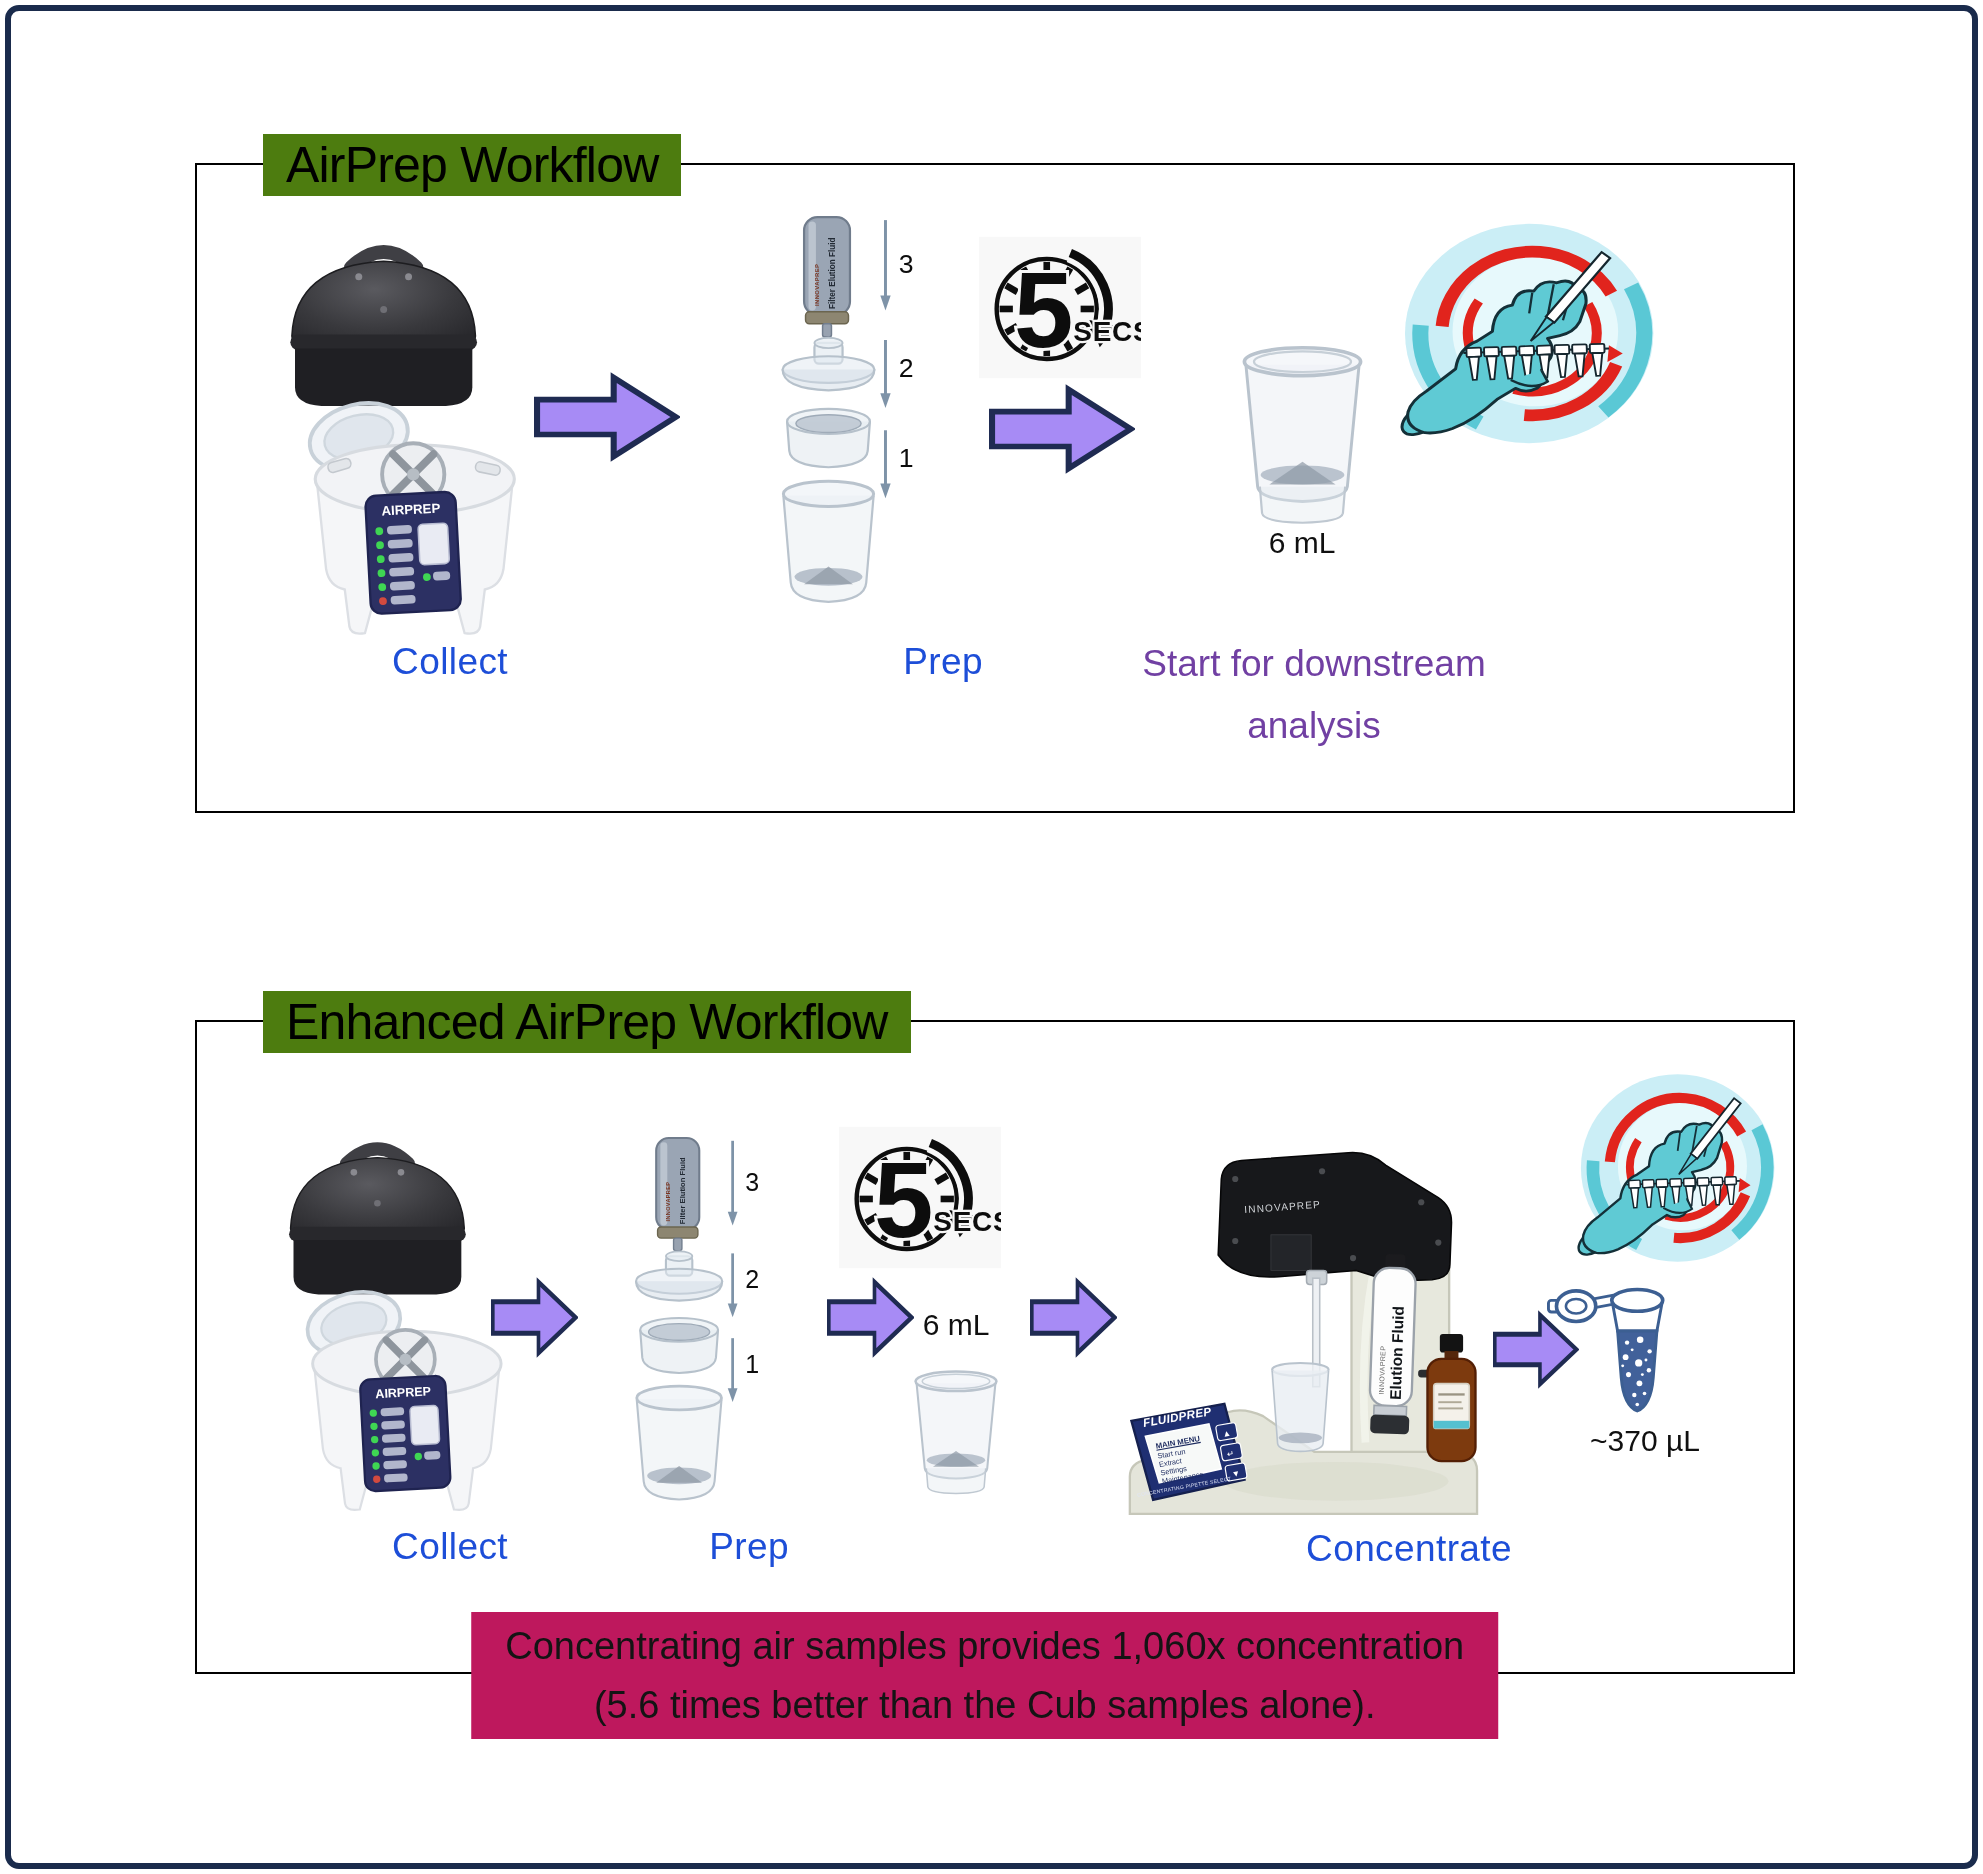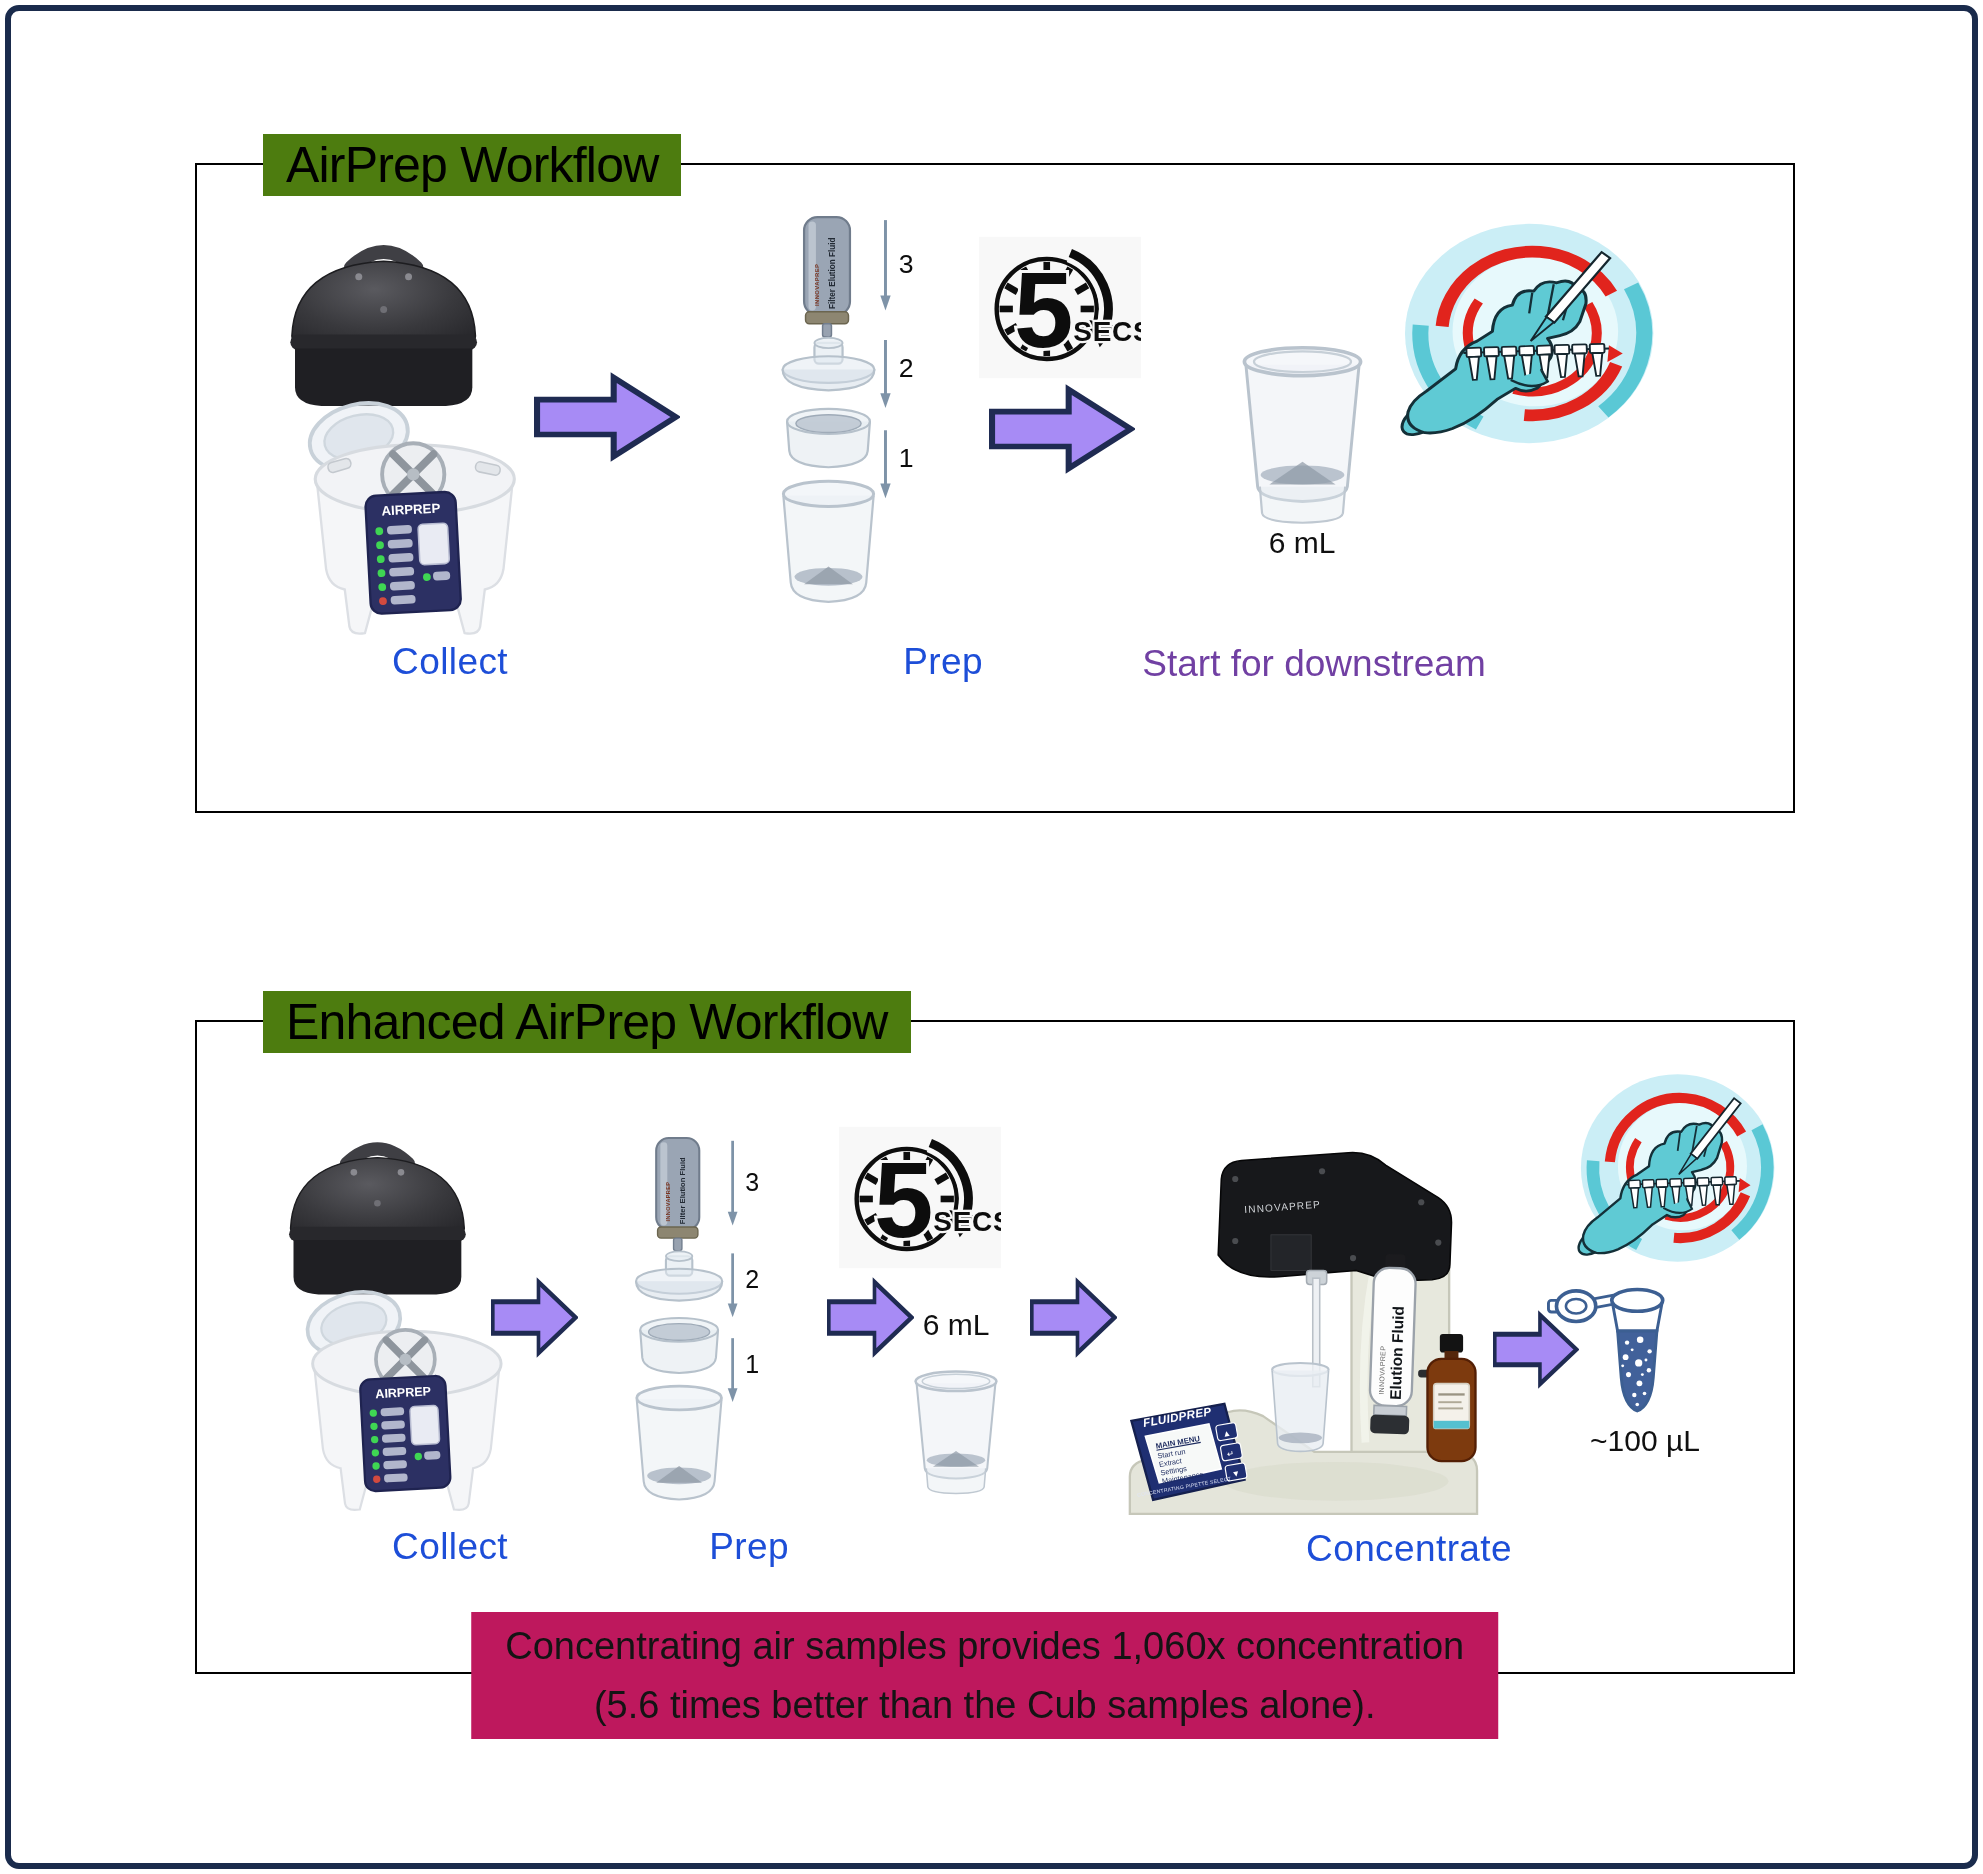--- a/index.html
+++ b/index.html
@@ -217,20 +217,21 @@
       </g>
       <path d="M168,232 Q196,248 216,234 L208,218" fill="#5fcad4" stroke="#143038" stroke-width="3.5"></path>
       <g transform="translate(292,52) rotate(128)">
         <rect x="0" y="-7" width="118" height="14" fill="#ffffff" stroke="#15262e" stroke-width="3"></rect>
         <polygon points="118,-6 118,6 158,1" fill="#5ac8d5" stroke="#15262e" stroke-width="2.5"></polygon>
       </g>
     </svg>
 
     <div class="ready-block" style="left:864px;top:476px;width:506px;">
       <div>Start for downstream</div>
+      <div class="ready-line2">analysis</div>
     </div>
   </section>
 
   <section class="wbox" style="left:195px;top:1020px;width:1596px;height:650px;">
     <div class="wbox-title">Enhanced AirPrep Workflow</div>
 
     <svg class="abs" style="left:70px;top:109px;" width="265" height="383" viewBox="0 0 360 520">
       <defs>
         <radialGradient id="capg2" cx="45%" cy="30%" r="80%">
           <stop offset="0%" stop-color="#5a5a5f"></stop>
@@ -520,21 +521,21 @@
           <circle cx="127" cy="136" r="4"></circle>
           <circle cx="120" cy="152" r="3"></circle>
         <circle cx="134" cy="150" r="2.5"></circle>
           <circle cx="117" cy="90" r="2"></circle>
           <circle cx="136" cy="104" r="2"></circle>
         <circle cx="104" cy="112" r="2"></circle>
           <circle cx="131" cy="124" r="2"></circle>
           <circle cx="124" cy="165" r="2.5"></circle>
       </g>
     </svg>
-    <div class="blabel" style="left:1378px;top:402px;width:140px;">~100 µL</div>
+    <div class="blabel" style="left:1378px;top:402px;width:140px;">~370 µL</div>
 
     <div class="caption">
       <div>Concentrating air samples provides 1,060x concentration</div>
       <div>(5.6 times better than the Cub samples alone).</div>
     </div>
   </section>
 </div>
 
 
 </body></html>

